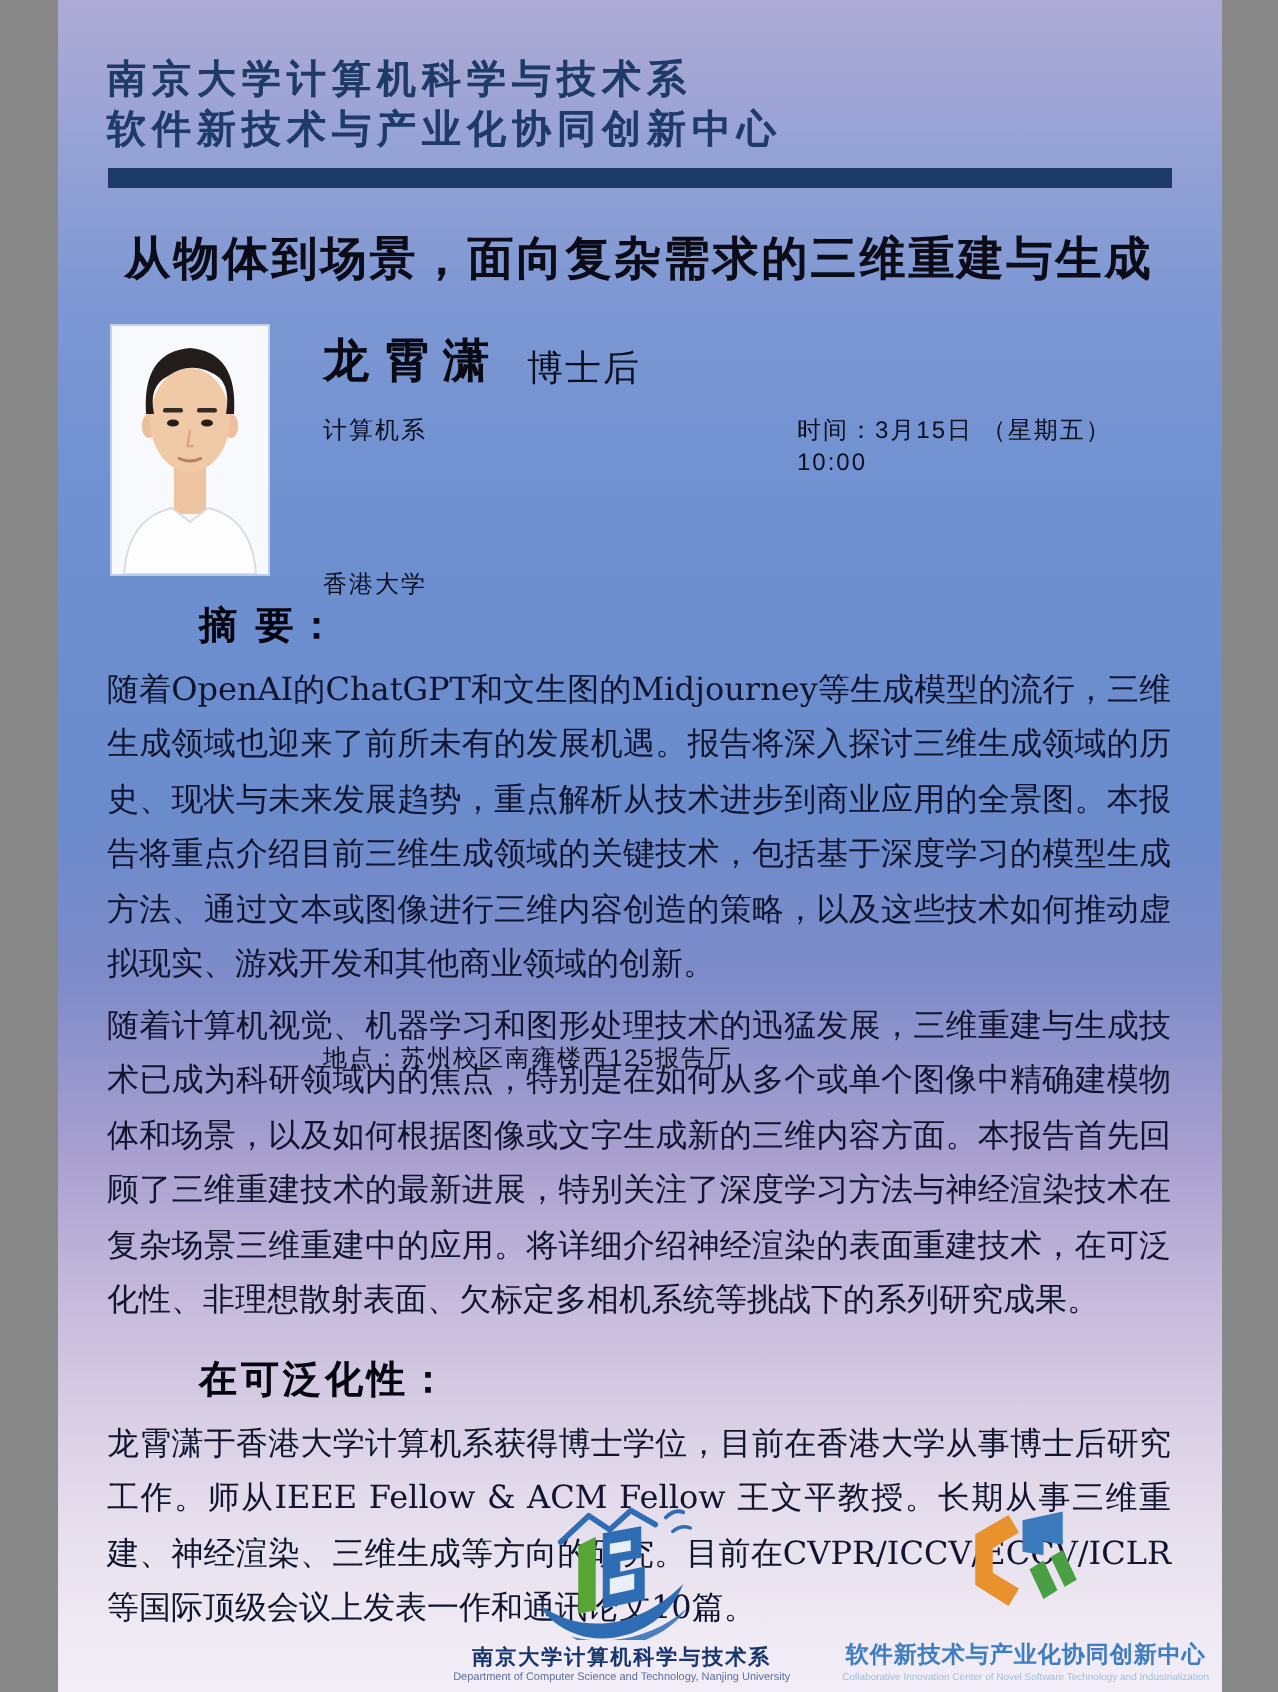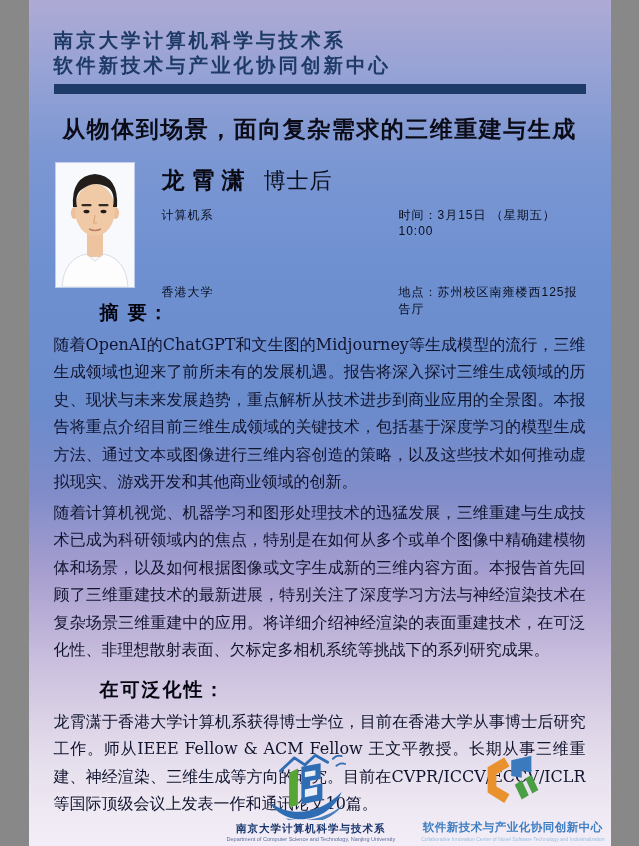--- a/index.html
+++ b/index.html
@@ -46,24 +46,24 @@
     box-shadow:0 0 0 1px rgba(255,255,255,.55);
     background:#f7f9fc;
   }
   .photo svg{display:block;}
   .sp-info{flex:1;margin-left:28px;padding-top:2px;}
   .name-row{display:flex;align-items:flex-end;}
   .sp-name{
     font-family:"DejaVu Serif",serif;
     font-size:23px;font-weight:bold;color:#0a0a14;letter-spacing:7px;
   }
-  .sp-degree{font-size:22px;color:#0a0f1e;margin-left:12px;letter-spacing:1px;}
+  .sp-degree{font-size:18px;color:#0a0f1e;margin-left:12px;letter-spacing:1px;}
   .sp-row{display:flex;font-size:12px;color:#0a0f1e;letter-spacing:1px;}
   .sp-row.r1{margin-top:11px;}
-  .sp-row.r2{margin-top:46px;}
+  .sp-row.r2{margin-top:46px;flex-direction:column;}
   .sp-cell-left{width:237px;flex:0 0 237px;}
   
   .section{margin-top:13px;}
   .section-heading{
     font-size:19px;font-weight:bold;color:#05050f;letter-spacing:2px;
     margin-bottom:5px;
     margin-left:46px;
   }
   .section p{
     margin:0 0 3px 0;

